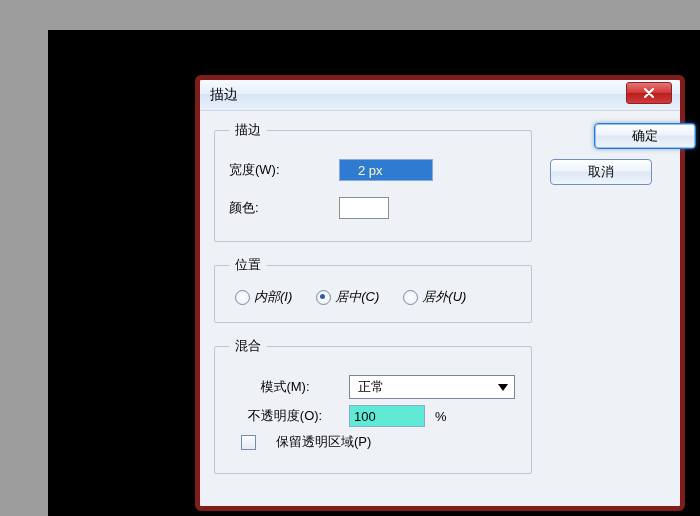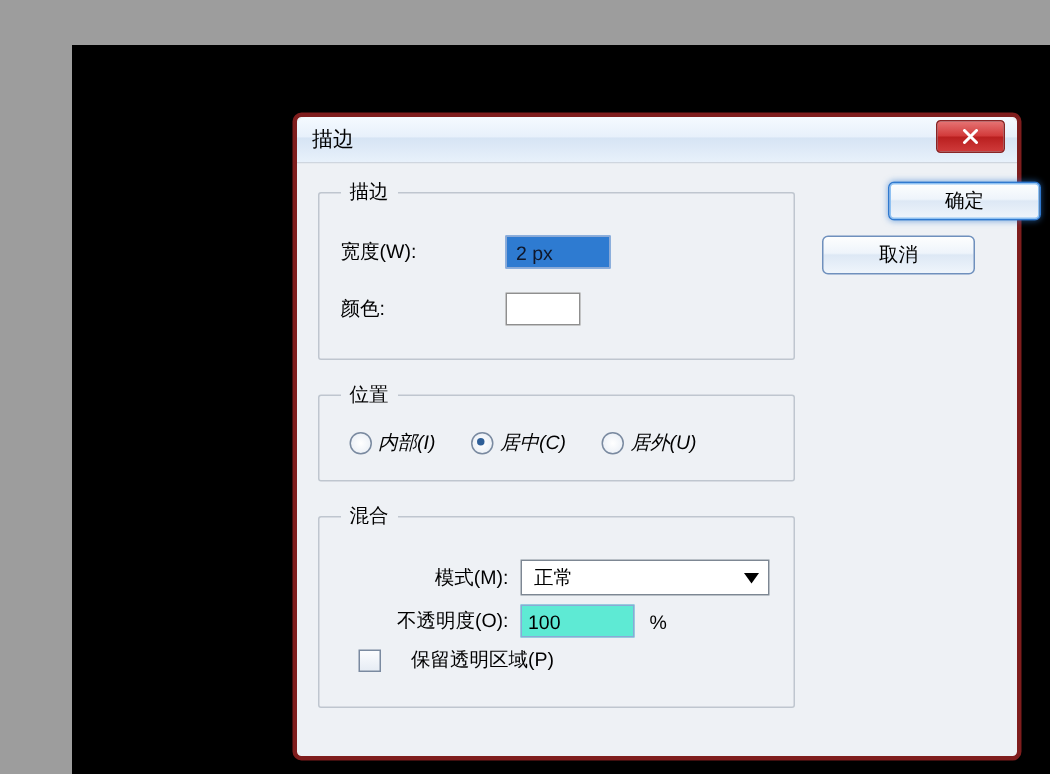--- a/index.html
+++ b/index.html
@@ -1,39 +1,39 @@
 <!DOCTYPE html>
 <html><head>
 <meta charset="utf-8">
 <style>
   html,body{margin:0;padding:0;width:700px;height:516px;font-family:"Microsoft YaHei",Tahoma,sans-serif;font-size:13px;color:#000;overflow:hidden;background:#9d9d9d;}
   #stage{position:relative;width:700px;height:516px;}
   
   #canvas{position:absolute;left:48px;top:30px;right:0;bottom:0;background:#000;}
   
-  #dlg{position:absolute;left:195px;top:75px;width:480px;background:#eef1f5;border:3px solid #7f1d1d;border-radius:6px;box-shadow:0 4px 22px rgba(0,0,0,.35);}
+  #dlg{position:absolute;left:195px;top:75px;width:480px;background:#eef1f5;border:5px solid #7f1d1d;border-radius:6px;box-shadow:0 4px 22px rgba(0,0,0,.35);}
   
   #titlebar{position:relative;height:30px;border-bottom:1px solid #cfd6df;border-radius:6px 6px 0 0;
     background:linear-gradient(#f5faff 0%,#e7f0fb 45%,#d6e4f4 46%,#e8f1fb 100%);}
   #title{position:absolute;left:10px;top:6px;font-size:14px;color:#000;}
   #closebtn{position:absolute;right:8px;top:2px;width:44px;height:20px;border:1px solid #8a2424;border-radius:3px;
     background:linear-gradient(#e57373 0%,#d23a3a 48%,#b91f1f 52%,#cf3a3a 100%);display:flex;align-items:center;justify-content:center;}
   #closebtn svg{display:block;}
   
   #body{display:flex;padding:10px 12px 18px 14px;}
   #left{flex:1;}
   #right{width:118px;padding-left:18px;padding-top:2px;}
   
   fieldset{border:1px solid #bfc6cf;border-radius:2px;margin:0 0 14px 0;padding:14px 14px 16px 14px;background:#eef1f5;}
   legend{padding:0 6px;font-size:13px;color:#000;}
   .row{display:flex;align-items:center;margin:6px 0;}
   .lbl{width:100px;text-align:left;margin-right:10px;}
-  .lbl2{width:112px;text-align:right;margin-right:8px;}
+  .lbl2{width:112px;text-align:center;margin-right:8px;}
   input[type=text].txt{height:20px;width:66px;border:1px solid #8aa9d6;background:#5eead4;padding:0 4px;font-size:13px;}
-  .hilite{background:#2e7bd1;color:#0f172a;padding:0 6px;display:flex;align-items:center;height:20px;width:56px;border:1px solid #8aa9d6;}
+  .hilite{background:#2e7bd1;color:#fef9c3;padding:0 18px;display:flex;align-items:center;height:20px;width:56px;border:1px solid #8aa9d6;}
   .swatch{width:48px;height:20px;border:1px solid #8f8f8f;background:#fff;}
   
   .radios{display:flex;align-items:center;gap:24px;padding-left:6px;}
   .rad{display:flex;align-items:center;gap:4px;font-style:italic;}
   .rdisc{width:13px;height:13px;border:1px solid #7a8aa0;border-radius:50%;background:radial-gradient(#fff,#e6ecf4);position:relative;}
   .rdisc.sel:after{content:"";position:absolute;left:3px;top:3px;width:5px;height:5px;border-radius:50%;background:#2f5f98;}
   
   .select{display:flex;align-items:center;justify-content:space-between;height:22px;width:150px;border:1px solid #7d8793;background:#fff;padding:0 6px 0 8px;}
   .tri{width:0;height:0;border-left:5px solid transparent;border-right:5px solid transparent;border-top:7px solid #000;}
   

